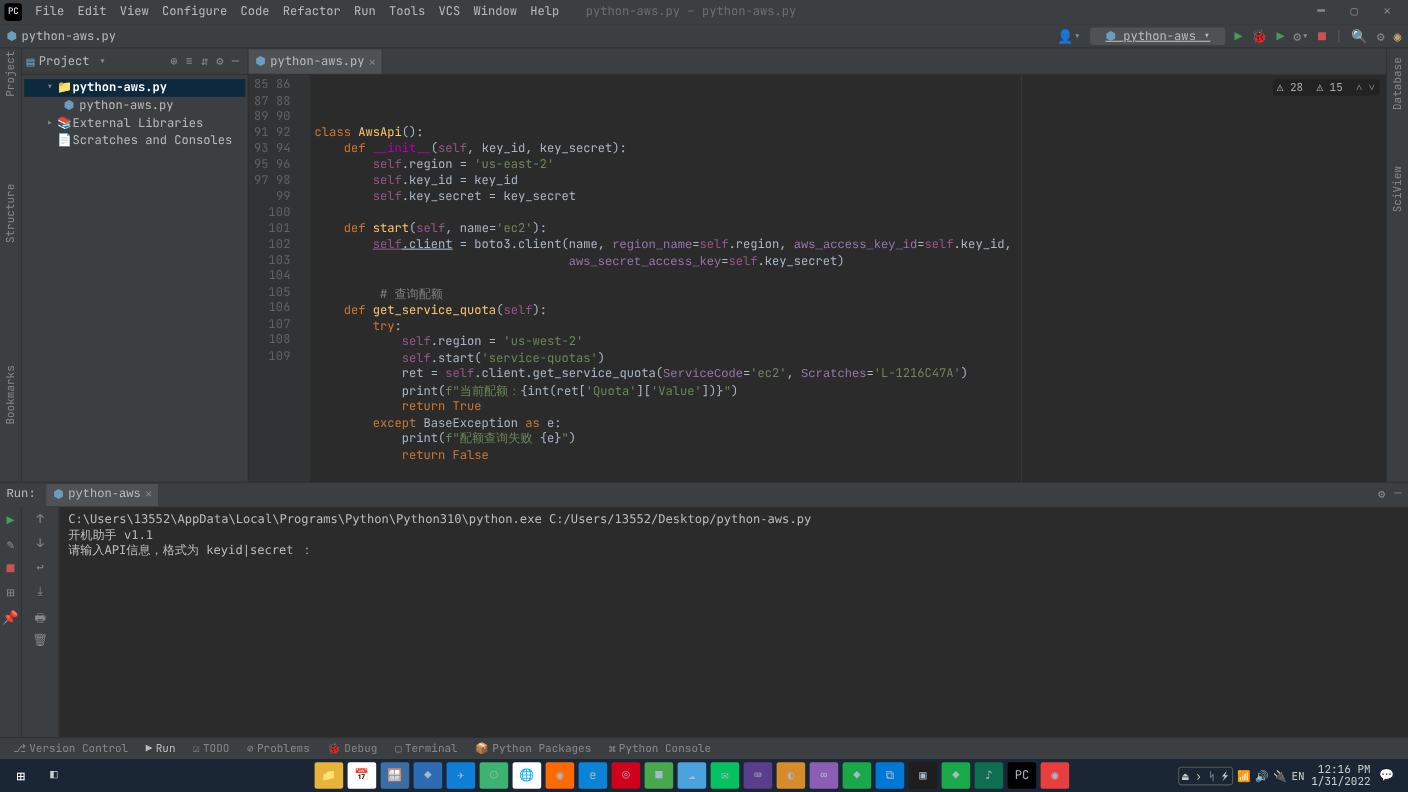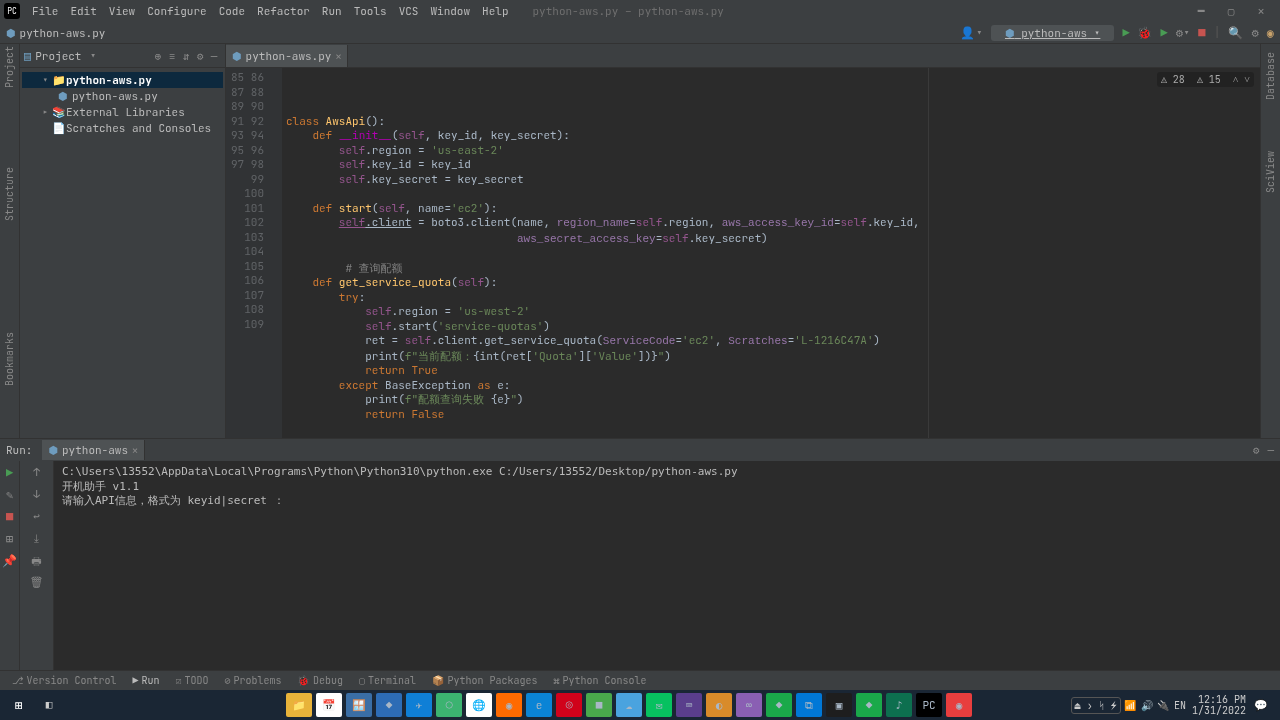--- a/index.html
+++ b/index.html
@@ -122,21 +122,21 @@
 
 .run-panel {
   height: 232px;
   background: #2b2b2b;
   border-top: 1px solid #323232;
   display: flex; flex-direction: column;
 }
 .run-head {
   height: 22px; background: #3c3f41;
   display: flex; align-items: center; padding: 0 6px;
-  font-size: 11px; color: #bbb;
+  font-size: 11px; color: #bbb; font-family: Liberation Mono, monospace;
 }
 .run-head .tab { background: #4e5254; height: 20px; }
 .run-head .right { margin-left: auto; display: flex; gap: 8px; color: #888;}
 .run-body { flex: 1; display: flex; }
 .run-sidebar {
   width: 34px; background: #3c3f41; border-right: 1px solid #323232;
   display: flex; flex-direction: column; align-items: center; padding-top: 4px; gap: 6px;
 }
 .run-sidebar2 {
   width: 20px; background: #3c3f41; border-right: 1px solid #323232;

